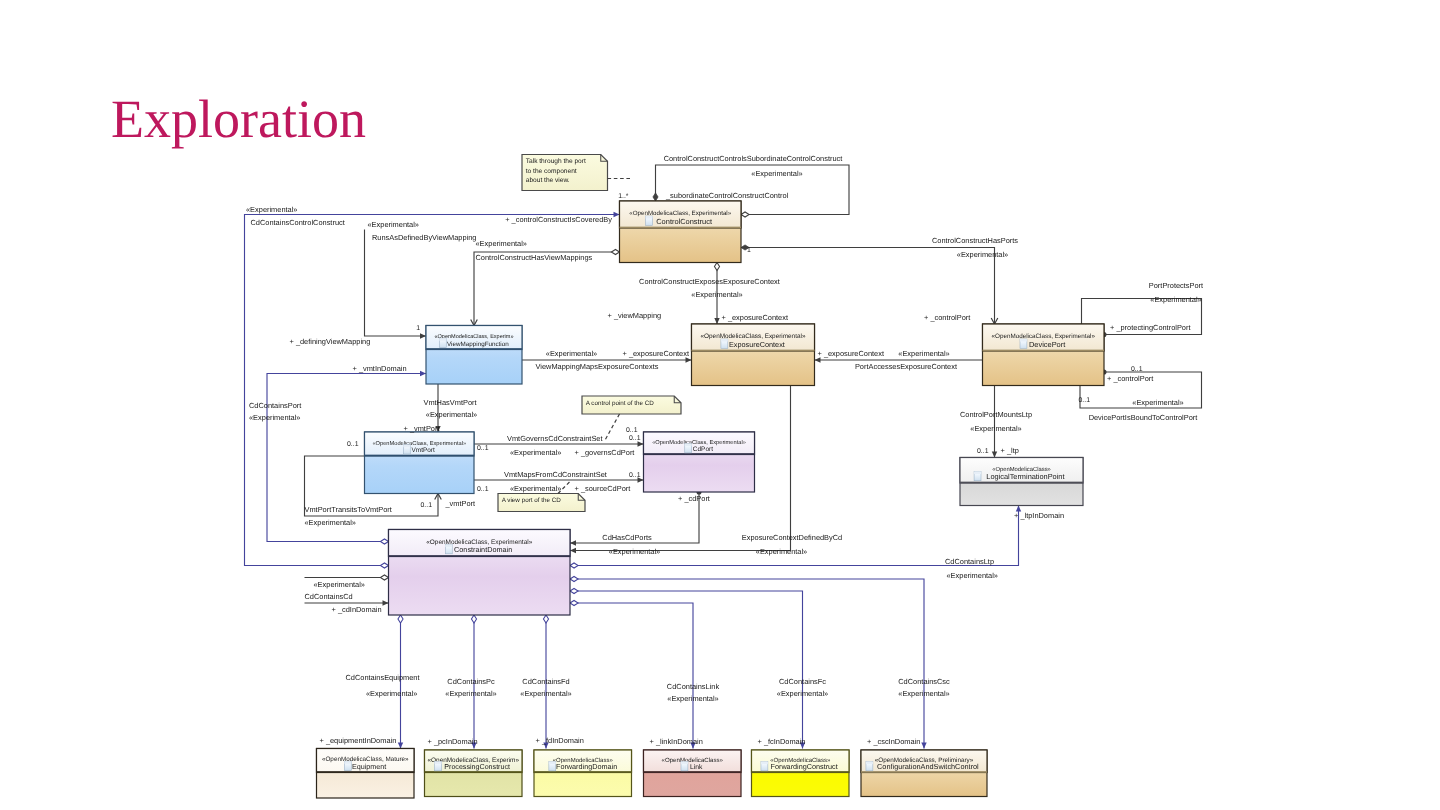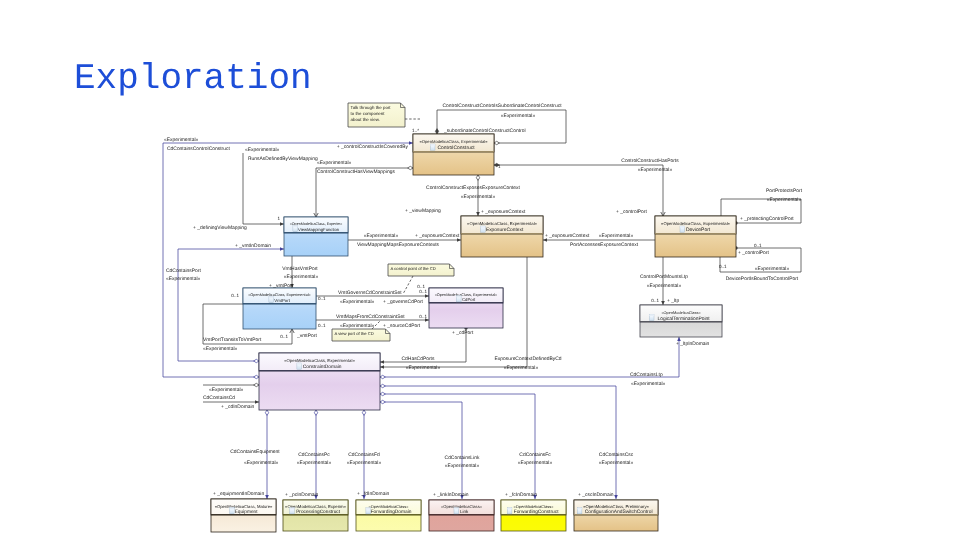--- a/index.html
+++ b/index.html
@@ -1,17 +1,17 @@
 <!DOCTYPE html>
 <html><head><meta charset="utf-8"><title>Exploration</title>
 <style>
 html,body{margin:0;padding:0;background:#fff;}
 body{width:960px;height:540px;overflow:hidden;font-family:"Liberation Sans",sans-serif;}
 #slide{position:relative;width:960px;height:540px;background:#fff;}
-#title{position:absolute;left:74px;top:61px;font-size:36px;line-height:1;color:#1d4ed8;font-family:Liberation Mono, monospace;font-weight:400;white-space:nowrap;}
+#title{position:absolute;left:74px;top:61px;font-size:36px;line-height:1;color:#be185d;font-family:Liberation Serif, serif;font-weight:400;white-space:nowrap;}
 svg#diagram{position:absolute;left:0;top:0;}
 svg text{font-family:"Liberation Sans",sans-serif;fill:#1a1a1a;}
 *{-webkit-font-smoothing:antialiased;text-rendering:geometricPrecision;}
 </style></head><body>
 
 <div id="slide">
 <div id="title">Exploration</div>
 <svg id="diagram" width="960" height="540" viewBox="0 0 960 540">
 <defs>
 <linearGradient id="gh-tan" x1="0" y1="0" x2="0" y2="1">

